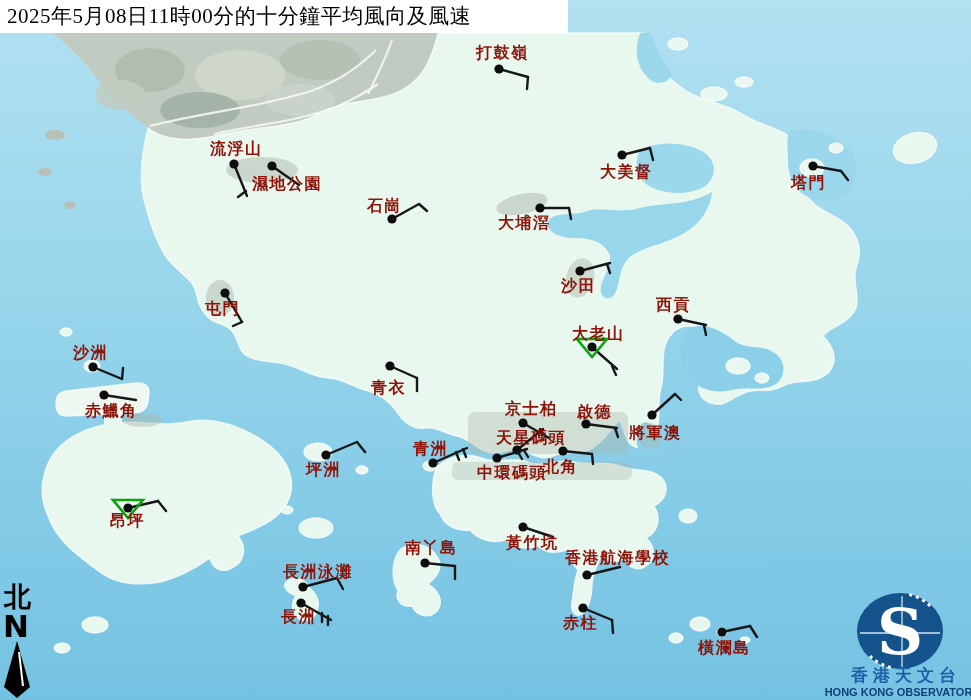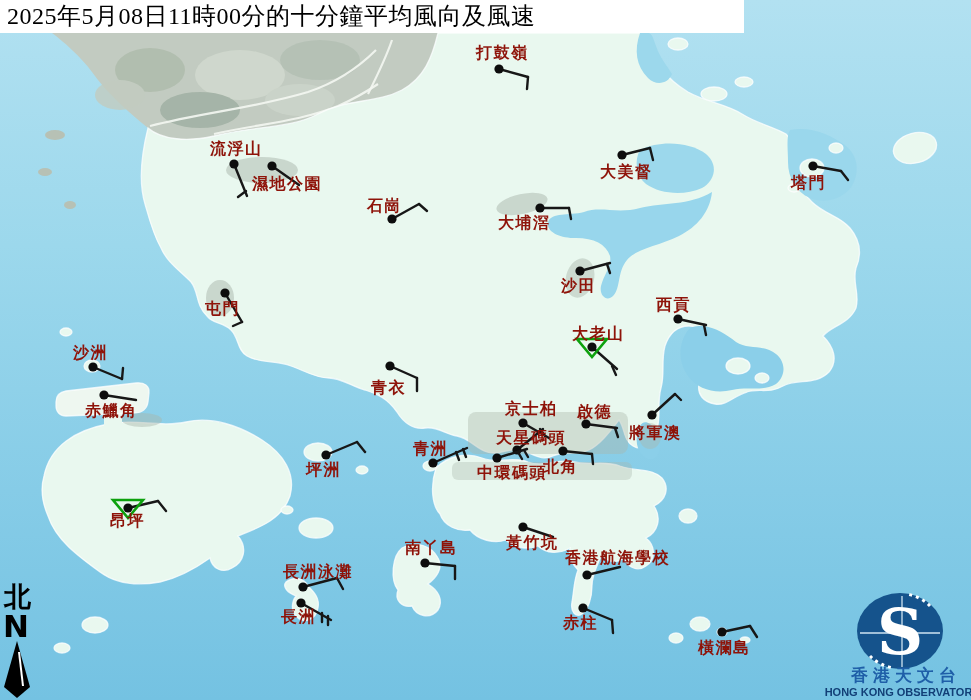--- a/index.html
+++ b/index.html
@@ -1,20 +1,20 @@
 <!DOCTYPE html>
 <html><head>
 <meta charset="utf-8">
 <style>
   html,body{margin:0;padding:0;background:#dfe7ec;}
   .stage{position:relative;width:971px;height:700px;overflow:hidden;
          font-family:"Liberation Sans",sans-serif;}
   .stage svg{position:absolute;left:0;top:0;}
-  .titlebar{position:absolute;left:0;top:0;width:744px;height:33px;background:#ffffff;
-            font-family:"Liberation Serif",serif;font-size:24px;color:#000;
+  .titlebar{position:absolute;left:0;top:0;width:568px;height:33px;background:#ffffff;
+            font-family:"Liberation Serif",serif;font-size:21px;color:#000;
             line-height:33px;padding-left:7px;box-sizing:border-box;white-space:nowrap;
             letter-spacing:0.5px;}
   .barb{stroke:#171717;stroke-width:2.4;stroke-linecap:round;fill:none;}
   .stn-dot{fill:#0d0d0d;}
   .stn-label{fill:#8e1309;font-family:"Liberation Serif",serif;font-weight:bold;
              font-size:16px;letter-spacing:1.5px;}
   .gust-tri{fill:none;stroke:#0da10d;stroke-width:2.6;}
   .coast{stroke:#ffffff;stroke-opacity:0.75;stroke-width:1.3;}
   .north-cjk{font-family:"DejaVu Sans",sans-serif;font-weight:bold;font-size:27px;fill:#000;}
   .north-n{font-family:"DejaVu Sans",sans-serif;font-weight:bold;font-size:31px;fill:#000;}

